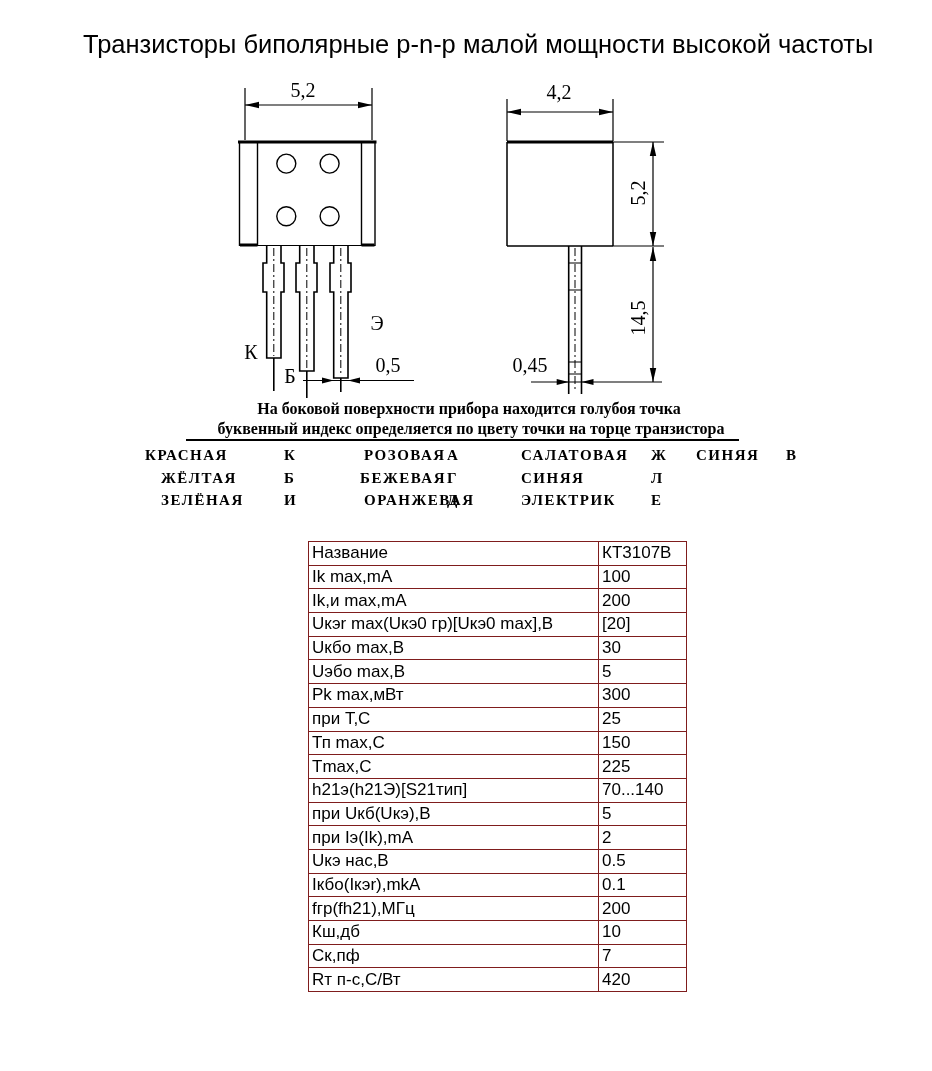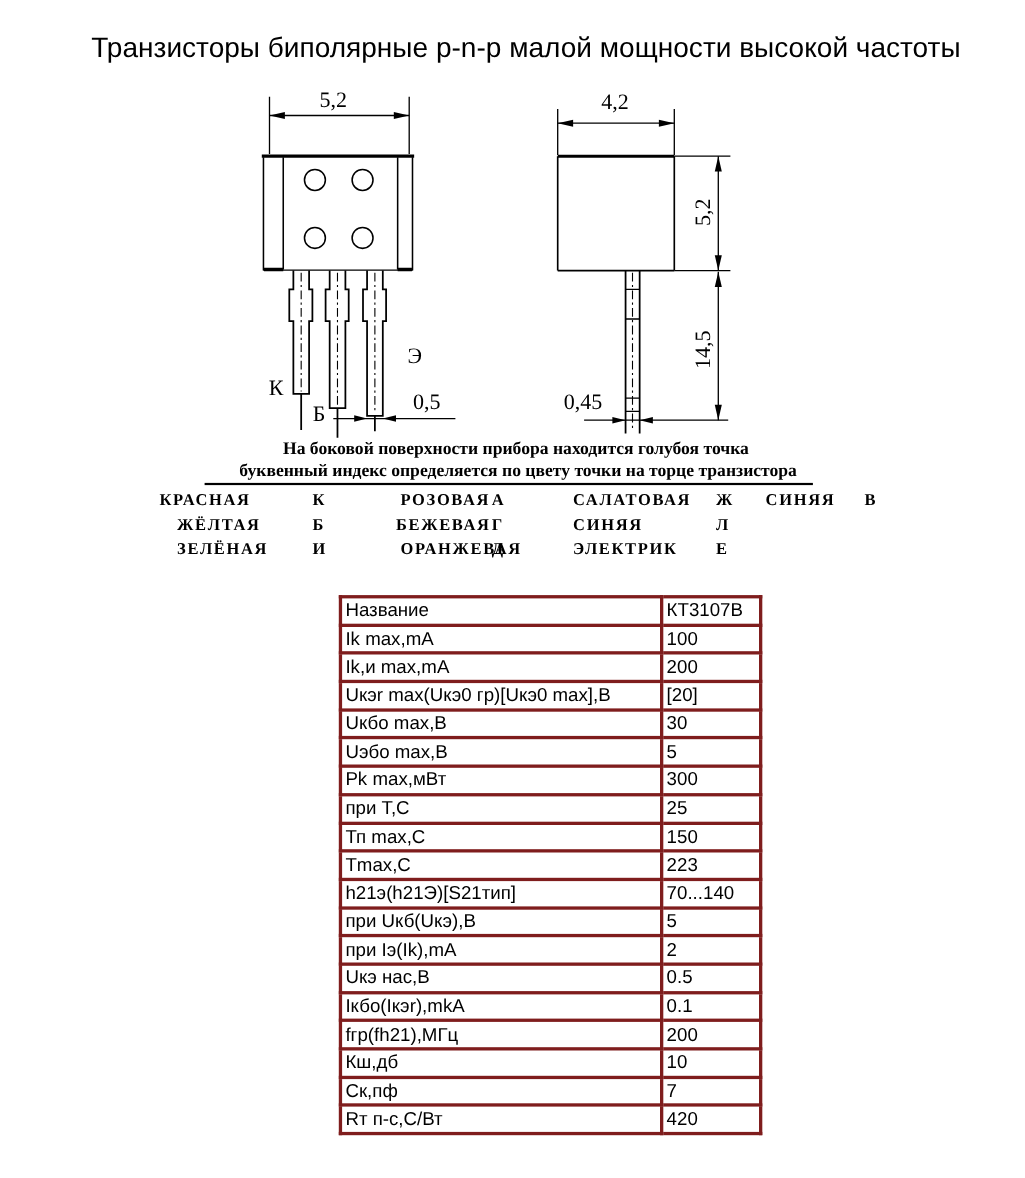--- a/index.html
+++ b/index.html
@@ -9,21 +9,21 @@
   .drawings-svg{position:absolute;left:0;top:0;}
   .dim-label{font-family:"Liberation Serif",serif;font-size:20px;fill:#000;}
   .pin-label{font-family:"Liberation Serif",serif;font-size:20px;fill:#000;}
   .note-line{position:absolute;transform:translateX(-50%);white-space:nowrap;
              font-family:"Liberation Serif",serif;font-weight:bold;font-size:16px;color:#000;}
   .note-rule{position:absolute;left:145px;top:439px;width:553px;height:0;border-top:2px solid #000;}
   .cc{position:absolute;white-space:nowrap;font-family:"Liberation Serif",serif;
       font-weight:bold;font-size:15px;letter-spacing:1.5px;color:#000;}
   .params{position:absolute;left:267px;top:541px;border-collapse:collapse;
           font-family:"Liberation Sans",sans-serif;font-size:17px;color:#000;}
-  .params td{border:3px solid #7f1d1d;height:22.7px;padding:0 2px 0 3px;white-space:nowrap;vertical-align:middle;}
+  .params td{border:1px solid #7f1d1d;height:22.7px;padding:0 2px 0 3px;white-space:nowrap;vertical-align:middle;}
   .params td.lbl{width:284px;}
   .params td.val{width:82px;}
 </style>
 </head>
 <body>
 
 <div class="page">
 
   <div class="title">Транзисторы биполярные p-n-p малой мощности высокой частоты</div>
 
@@ -178,21 +178,21 @@
         <tr>
           <td class="lbl">при Т,С</td>
           <td class="val">25</td>
         </tr>
         <tr>
           <td class="lbl">Тп max,С</td>
           <td class="val">150</td>
         </tr>
         <tr>
           <td class="lbl">Tmax,C</td>
-          <td class="val">223</td>
+          <td class="val">225</td>
         </tr>
         <tr>
           <td class="lbl">h21э(h21Э)[S21тип]</td>
           <td class="val">70...140</td>
         </tr>
         <tr>
           <td class="lbl">при Uкб(Uкэ),В</td>
           <td class="val">5</td>
         </tr>
         <tr>

